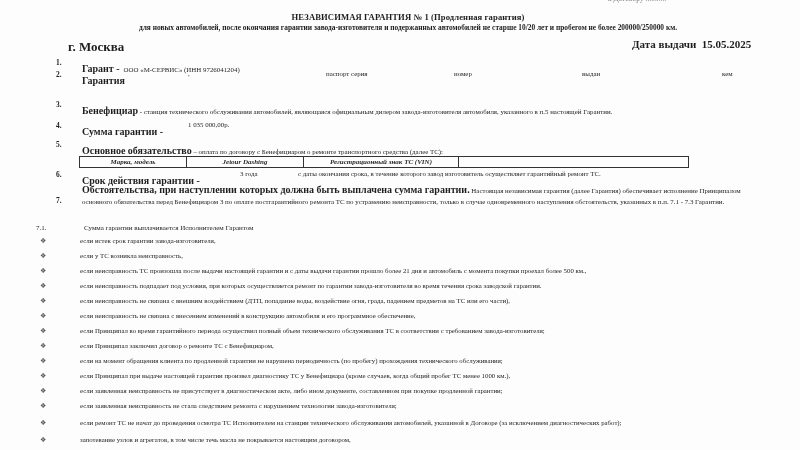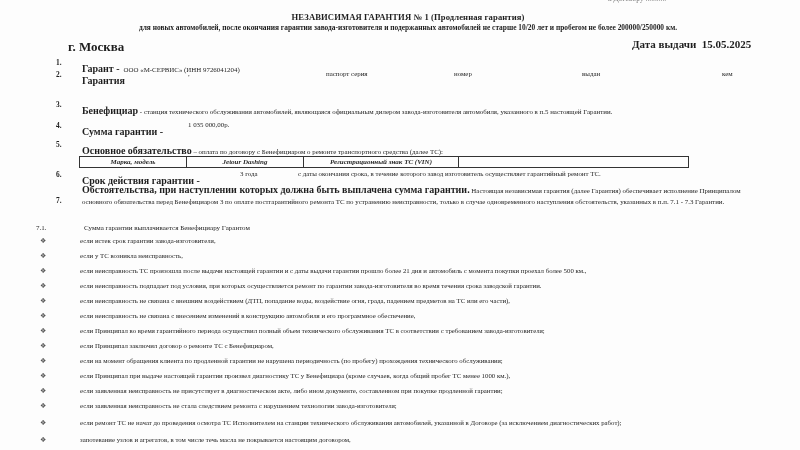--- a/index.html
+++ b/index.html
@@ -106,21 +106,21 @@
     <span class="num">6.</span>
     <span class="body"><span class="label">Срок действия гарантии -</span></span>
     <span class="principal-field" style="left:232px;">3 года</span>
     <span class="principal-field" style="left:290px;">с даты окончания срока, в течение которого завод изготовитель осуществляет гарантийный ремонт ТС.</span>
   </div>
 
   <span class="num num7">7.</span>
   <div class="para7"><b>Обстоятельства, при наступлении которых должна быть выплачена сумма гарантии.</b><span> Настоящая независимая гарантия (далее Гарантия) обеспечивает исполнение Принципалом основного обязательства перед Бенефициаром 3 по оплате постгарантийного ремонта ТС по устранению неисправности, только в случае одновременного наступления обстоятельств, указанных в п.п. 7.1 - 7.3 Гарантии.</span></div>
 
   <span class="sub71">7.1.</span>
-  <span class="sub71-text abs">Сумма гарантии выплачивается Бенефициару Гарантом</span>
+  <span class="sub71-text abs">Сумма гарантии выплачивается Исполнителем Гарантом</span>
 
   <ul class="bullet-list">
     <li class="bullet" style="top:0px;">
         <span class="mark">❖</span>
         <span class="btxt">если истек срок гарантии завода-изготовителя,</span>
       </li>
     <li class="bullet" style="top:15px;">
         <span class="mark">❖</span>
         <span class="btxt">если у ТС возникла неисправность,</span>
       </li>

